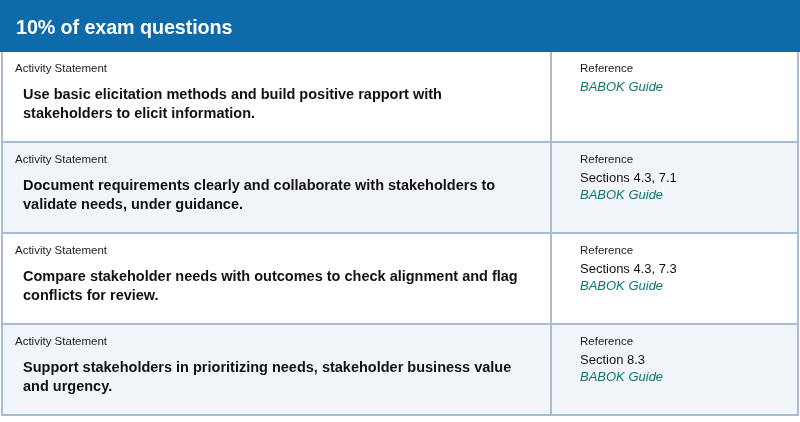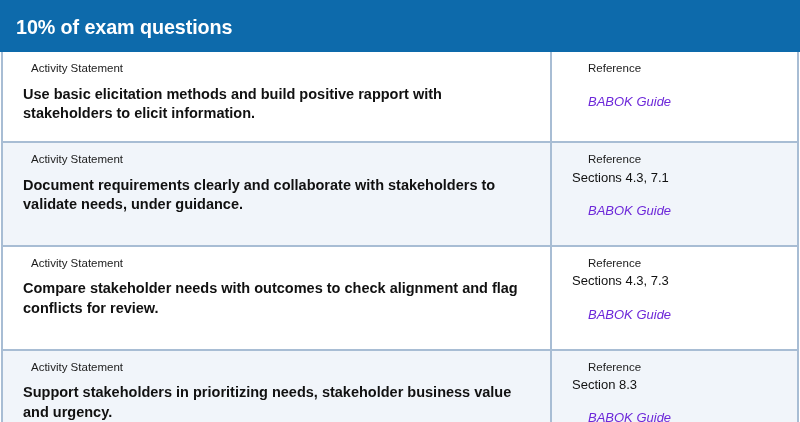--- a/index.html
+++ b/index.html
@@ -76,29 +76,29 @@
   .cell-statement {
     box-sizing: border-box;
     width: 549px;
     flex: 0 0 549px;
     padding: 9px 14px 10px 12px;
     border-right: 2px solid #a8bdd4;
   }
   .cell-reference {
     box-sizing: border-box;
     flex: 1 1 auto;
-    padding: 9px 10px 10px 20px;
+    padding: 9px 10px 10px 28px;
   }
 
   .field-label {
     font-size: 11.5px;
     font-weight: normal;
     color: #1c1c1c;
     line-height: 1.35;
-    margin: 0 0 1px 16px;
+    margin: 0 0 1px 0;
     font-family: "Liberation Sans Narrow", "Liberation Sans", sans-serif;
   }
 
   .statement-text {
     font-size: 14.5px;
     font-weight: bold;
     color: #111111;
     line-height: 1.33;
     margin: 8px;
     font-family: "Liberation Sans Narrow", "Liberation Sans", sans-serif;
@@ -109,23 +109,23 @@
     font-weight: normal;
     color: #111111;
     line-height: 1.32;
     margin: 0;
     font-family: "Liberation Sans Narrow", "Liberation Sans", sans-serif;
   }
   .reference-source {
     font-size: 13px;
     font-weight: normal;
     font-style: italic;
-    color: #6d28d9;
+    color: #0f766e;
     line-height: 1.32;
-    margin: 16px;
+    margin: 0;
     font-family: "Liberation Sans Narrow", "Liberation Sans", sans-serif;
   }
 </style>
 </head>
 <body>
 
 <div class="sheet">
 
   <div class="header-bar">
     <div class="header-title">10% of exam questions</div>

